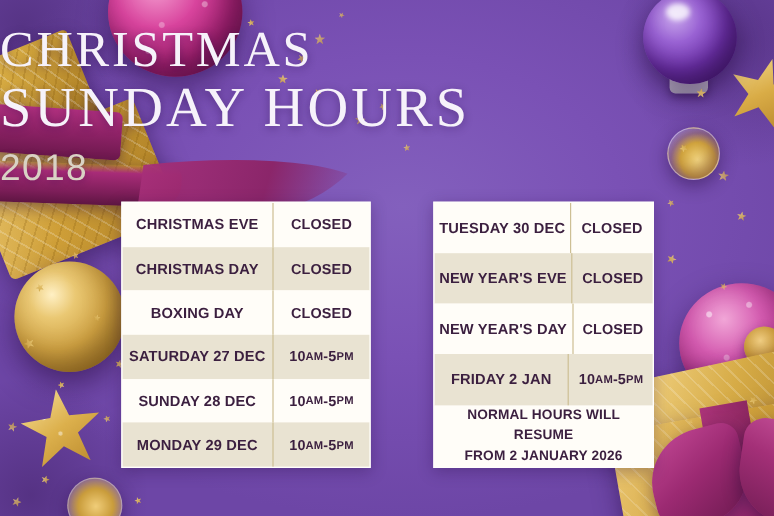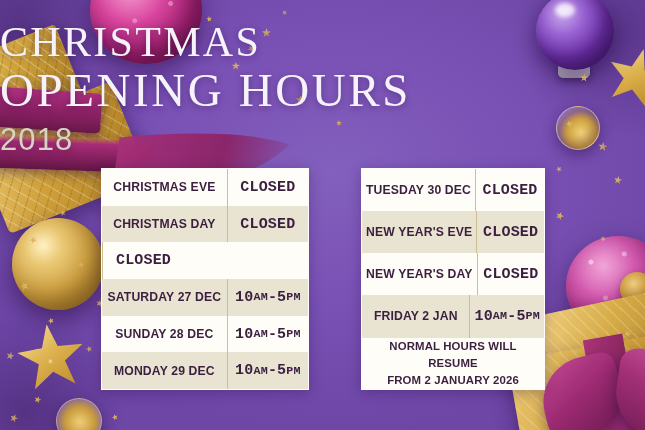--- a/index.html
+++ b/index.html
@@ -316,21 +316,21 @@
   .cell {
     display: flex; align-items: center; justify-content: center;
     color: #3b1f3f;
     font-weight: 700;
     letter-spacing: .012em;
     text-align: right;
     padding: 12px 4px;
     white-space: nowrap;
   }
   .cell-day   { font-size: 12.2px; }
-  .cell-hours { font-size: 15px; border-left: 1px solid #cdbf94; font-family: Liberation Mono, monospace; }
+  .cell-hours { font-size: 12px; border-left: 1px solid #cdbf94; }
 
   .table.left  .cell-day   { width: 126px; }
   .table.left  .cell-hours { width: 82px; }
   .table.right .cell-day   { width: 132px; }
   .table.right .cell-hours { width: 83px; }
 
   .cell-hours .sc { font-size: 0.78em; }
 
   .row.note {
     flex: 1.22 1 0;
@@ -411,35 +411,36 @@
       <div class="deco star-c" style="left: 600px; top: 236px; width: 6px; height: 6px; transform: rotate(168deg); opacity: 0.75;"></div>
       <div class="deco star-c" style="left: 572px; top: 348px; width: 6px; height: 6px; transform: rotate(205deg); opacity: 0.81;"></div>
       <div class="deco star-c" style="left: 624px; top: 330px; width: 7px; height: 7px; transform: rotate(242deg); opacity: 0.87;"></div>
       <div class="deco star-c" style="left: 206px; top: 16px; width: 6px; height: 6px; transform: rotate(279deg); opacity: 0.93;"></div>
       <div class="deco star-c" style="left: 282px; top: 10px; width: 5px; height: 5px; transform: rotate(316deg); opacity: 0.75;"></div>
       <div class="deco star-c" style="left: 336px; top: 120px; width: 6px; height: 6px; transform: rotate(353deg); opacity: 0.81;"></div>
     </div>
 
   <div class="header">
     <div class="title-line title-1">CHRISTMAS</div>
-    <div class="title-line title-2">OPENING HOURS</div>
+    <div class="title-line title-2">SUNDAY HOURS</div>
     <div class="title-year">2018</div>
   </div>
 
   <div class="tables">
     <div class="table left" id="table-left">
         <div class="row plain">
           <div class="cell cell-day">CHRISTMAS EVE</div>
           <div class="cell cell-hours">CLOSED</div>
         </div>
         <div class="row shade">
           <div class="cell cell-day">CHRISTMAS DAY</div>
           <div class="cell cell-hours">CLOSED</div>
         </div>
         <div class="row plain">
+          <div class="cell cell-day">BOXING DAY</div>
           <div class="cell cell-hours">CLOSED</div>
         </div>
         <div class="row shade">
           <div class="cell cell-day">SATURDAY 27 DEC</div>
           <div class="cell cell-hours">10<span class="sc">AM</span>-5<span class="sc">PM</span></div>
         </div>
         <div class="row plain">
           <div class="cell cell-day">SUNDAY 28 DEC</div>
           <div class="cell cell-hours">10<span class="sc">AM</span>-5<span class="sc">PM</span></div>
         </div>

